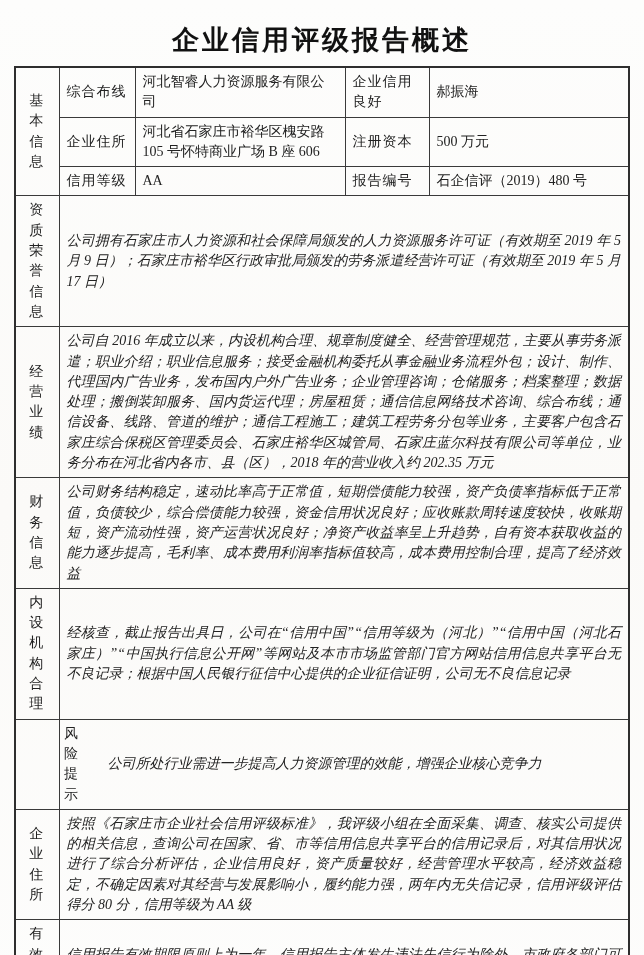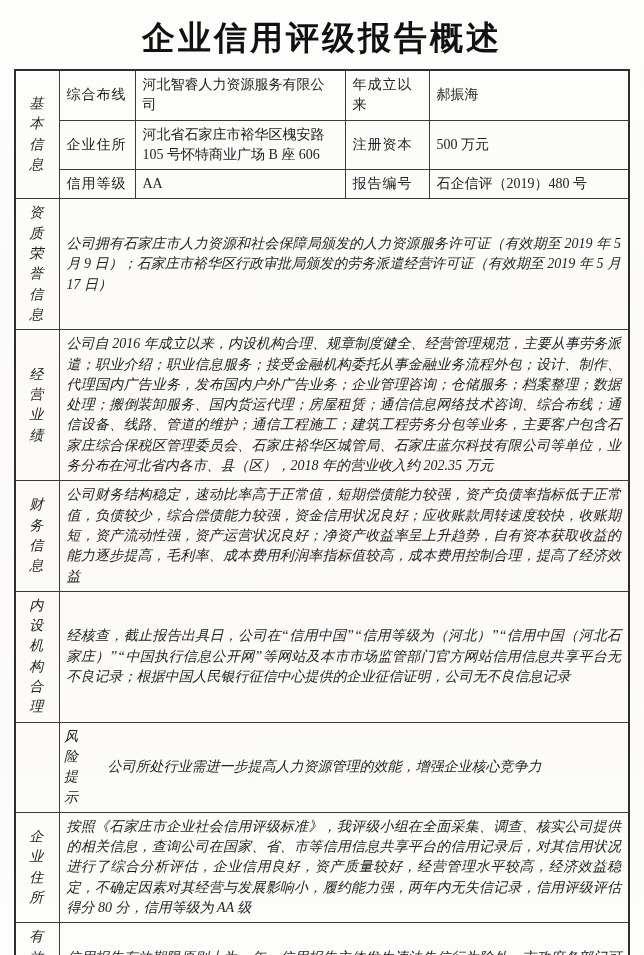--- a/index.html
+++ b/index.html
@@ -11,25 +11,25 @@
   }
   .page {
     width: 644px;
     min-height: 955px;
     background: linear-gradient(180deg, #fdfdfc 0%, #fbfaf8 50%, #fdfdfc 100%);
     padding: 8px 14px 10px 14px;
     position: relative;
   }
   .doc-title {
     text-align: center;
-    font-size: 33px;
+    font-size: 27px;
     font-weight: bold;
     letter-spacing: 3px;
     color: #111;
-    margin: 8px 0 8px 0;
+    margin: 14px 0 8px 0;
   }
   table.report {
     width: 616px;
     border-collapse: collapse;
     table-layout: fixed;
     border: 2px solid #2e2e2e;
   }
   table.report td {
     border: 1px solid #3a3a3a;
     font-size: 14px;
@@ -37,21 +37,20 @@
     padding: 4px 7px;
     vertical-align: middle;
     color: #222;
   }
   td.rowlabel {
     text-align: center;
     word-break: break-all;
     letter-spacing: 2px;
     padding: 4px 5px;
     line-height: 1.6;
-    font-style: italic;
   }
   td.fieldlabel { letter-spacing: 1px; }
   td.content {
     text-align: justify;
     text-justify: inter-ideograph;
     padding: 5px 9px;
     font-style: italic;
   }
   tr.minrow td { height: 46px; padding-left: 48px; }
 </style>
@@ -69,21 +68,21 @@
         <col style="width:210px">
         <col style="width:84px">
         <col>
     </colgroup>
 
     <tbody>
         <tr>
       <td class="rowlabel" rowspan="3">基本信息</td>
       <td class="fieldlabel">综合布线</td>
       <td>河北智睿人力资源服务有限公司</td>
-      <td class="fieldlabel">年成立以来</td>
+      <td class="fieldlabel">企业信用良好</td>
       <td>郝振海</td>
     </tr>
     <tr>
       <td class="fieldlabel">企业住所</td>
       <td>河北省石家庄市裕华区槐安路 105 号怀特商业广场 B 座 606</td>
       <td class="fieldlabel">注册资本</td>
       <td>500 万元</td>
     </tr>
     <tr>
       <td class="fieldlabel">信用等级</td>

